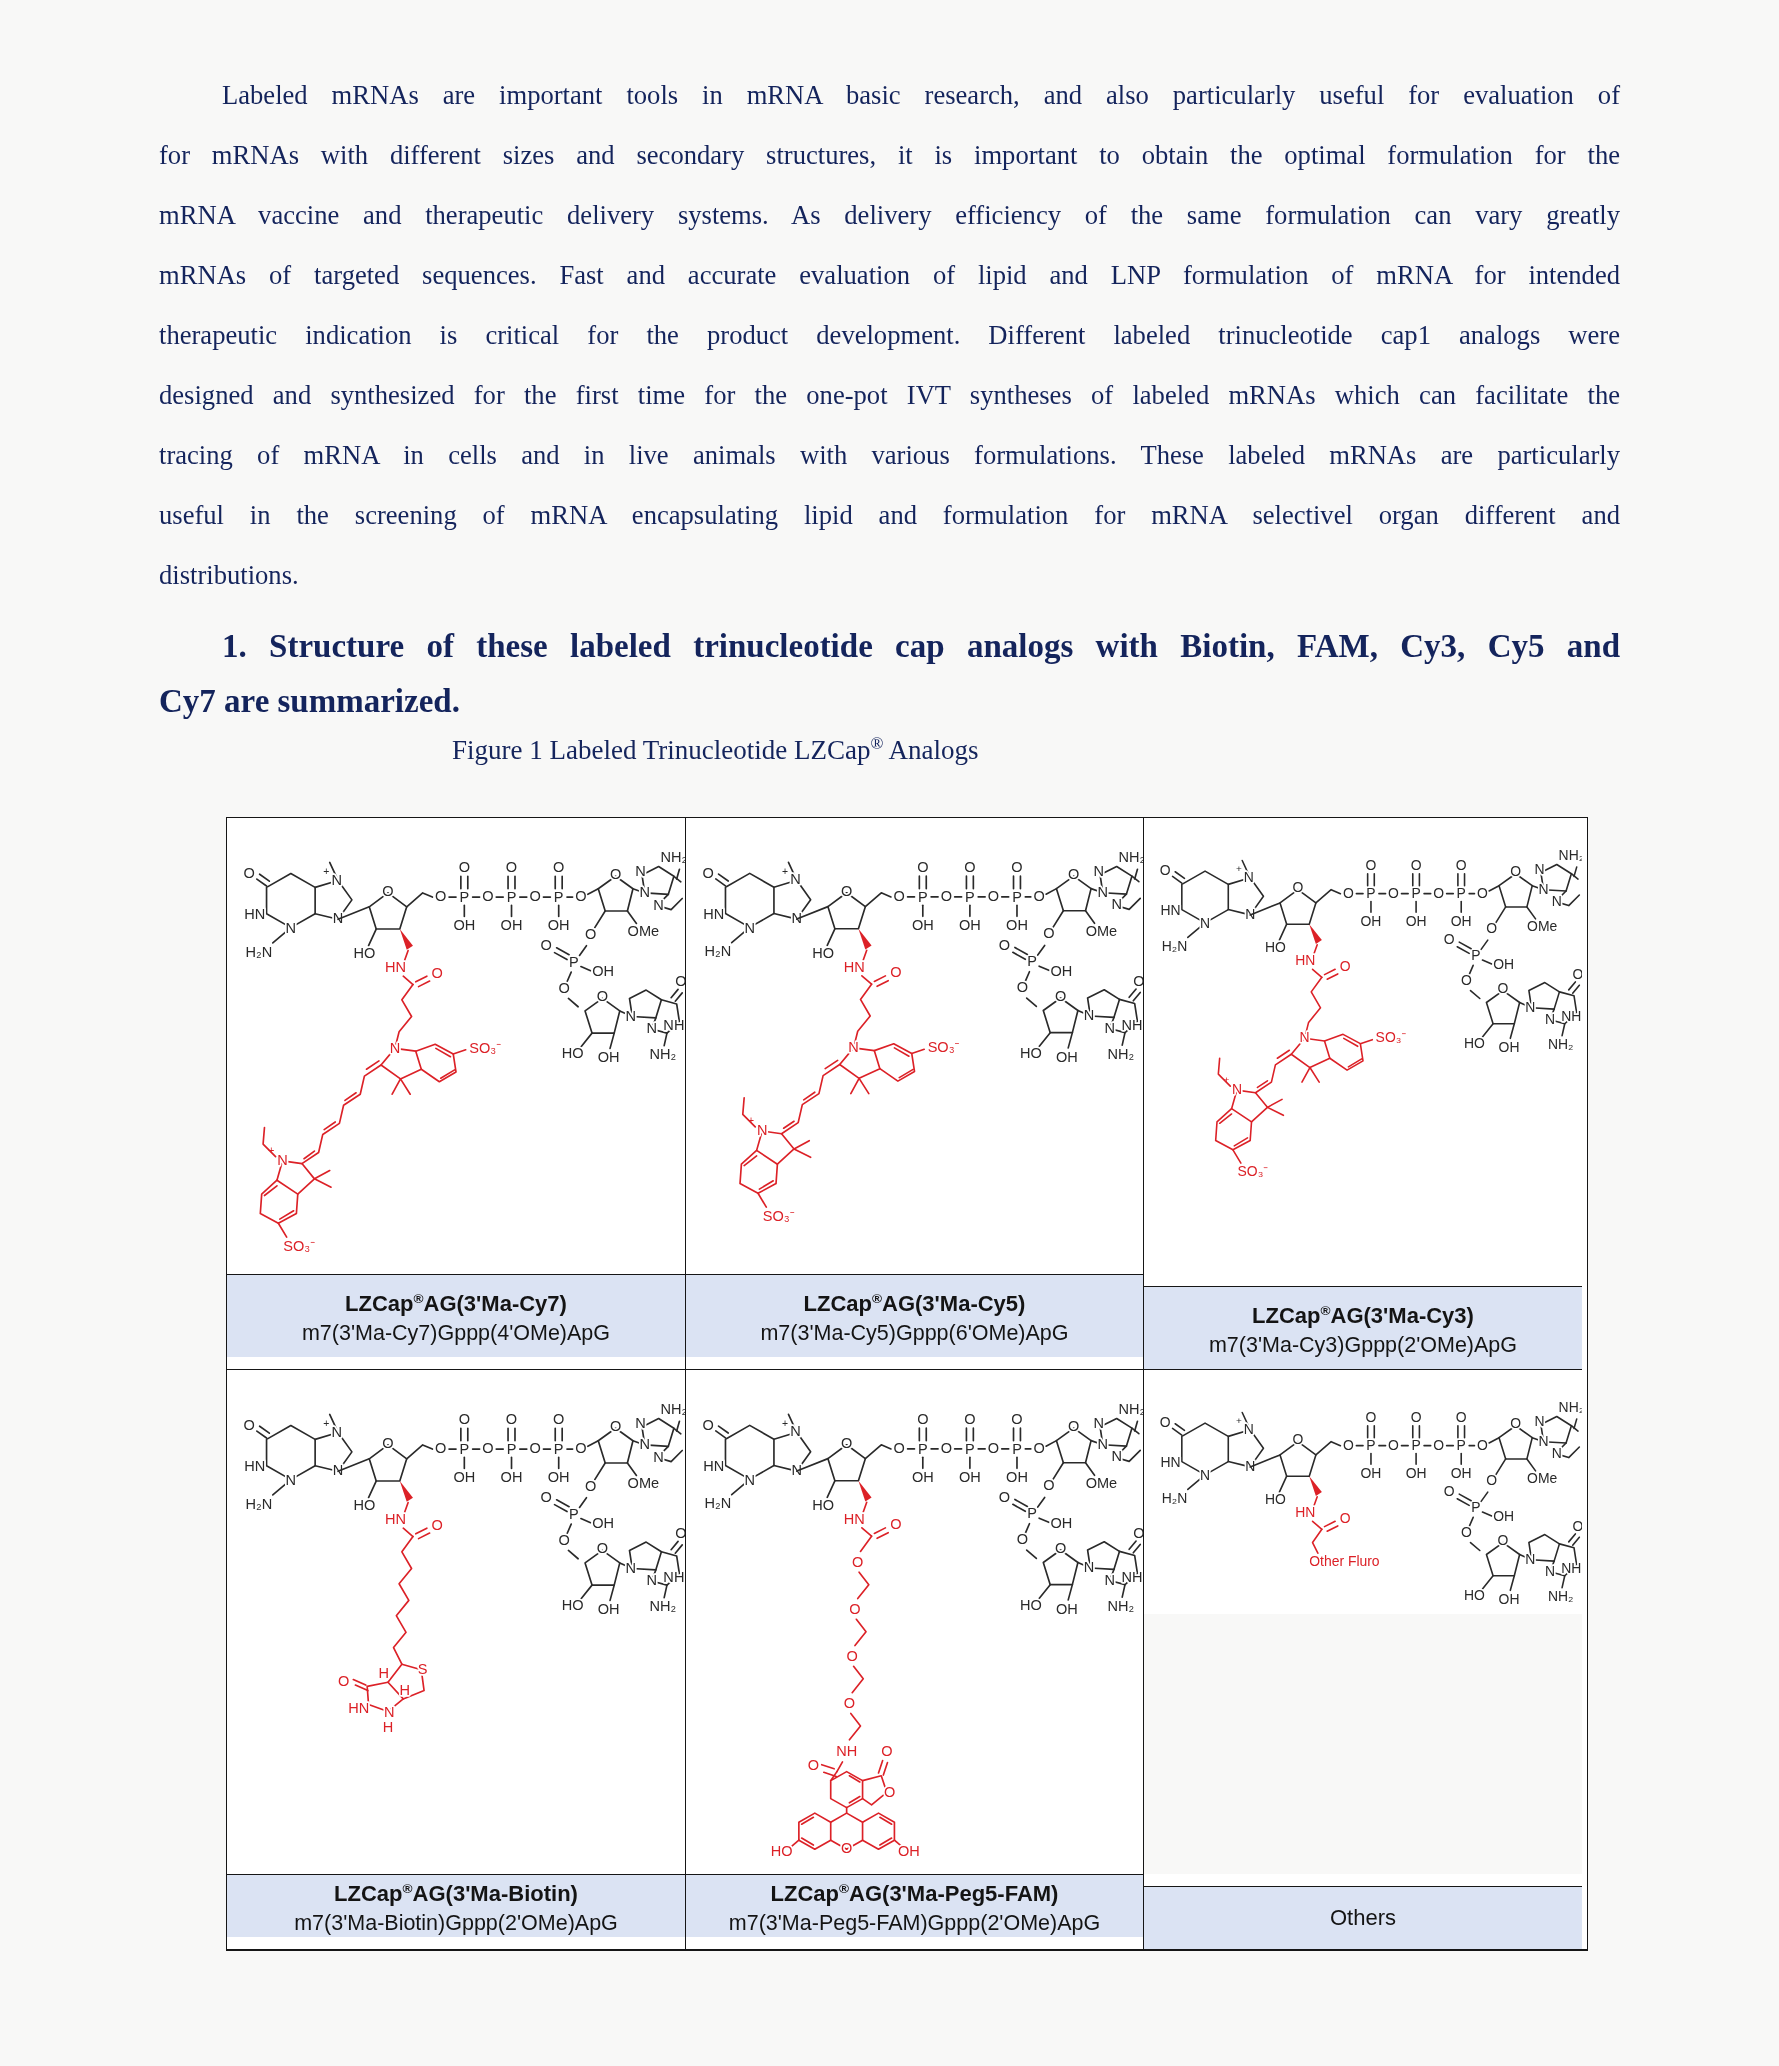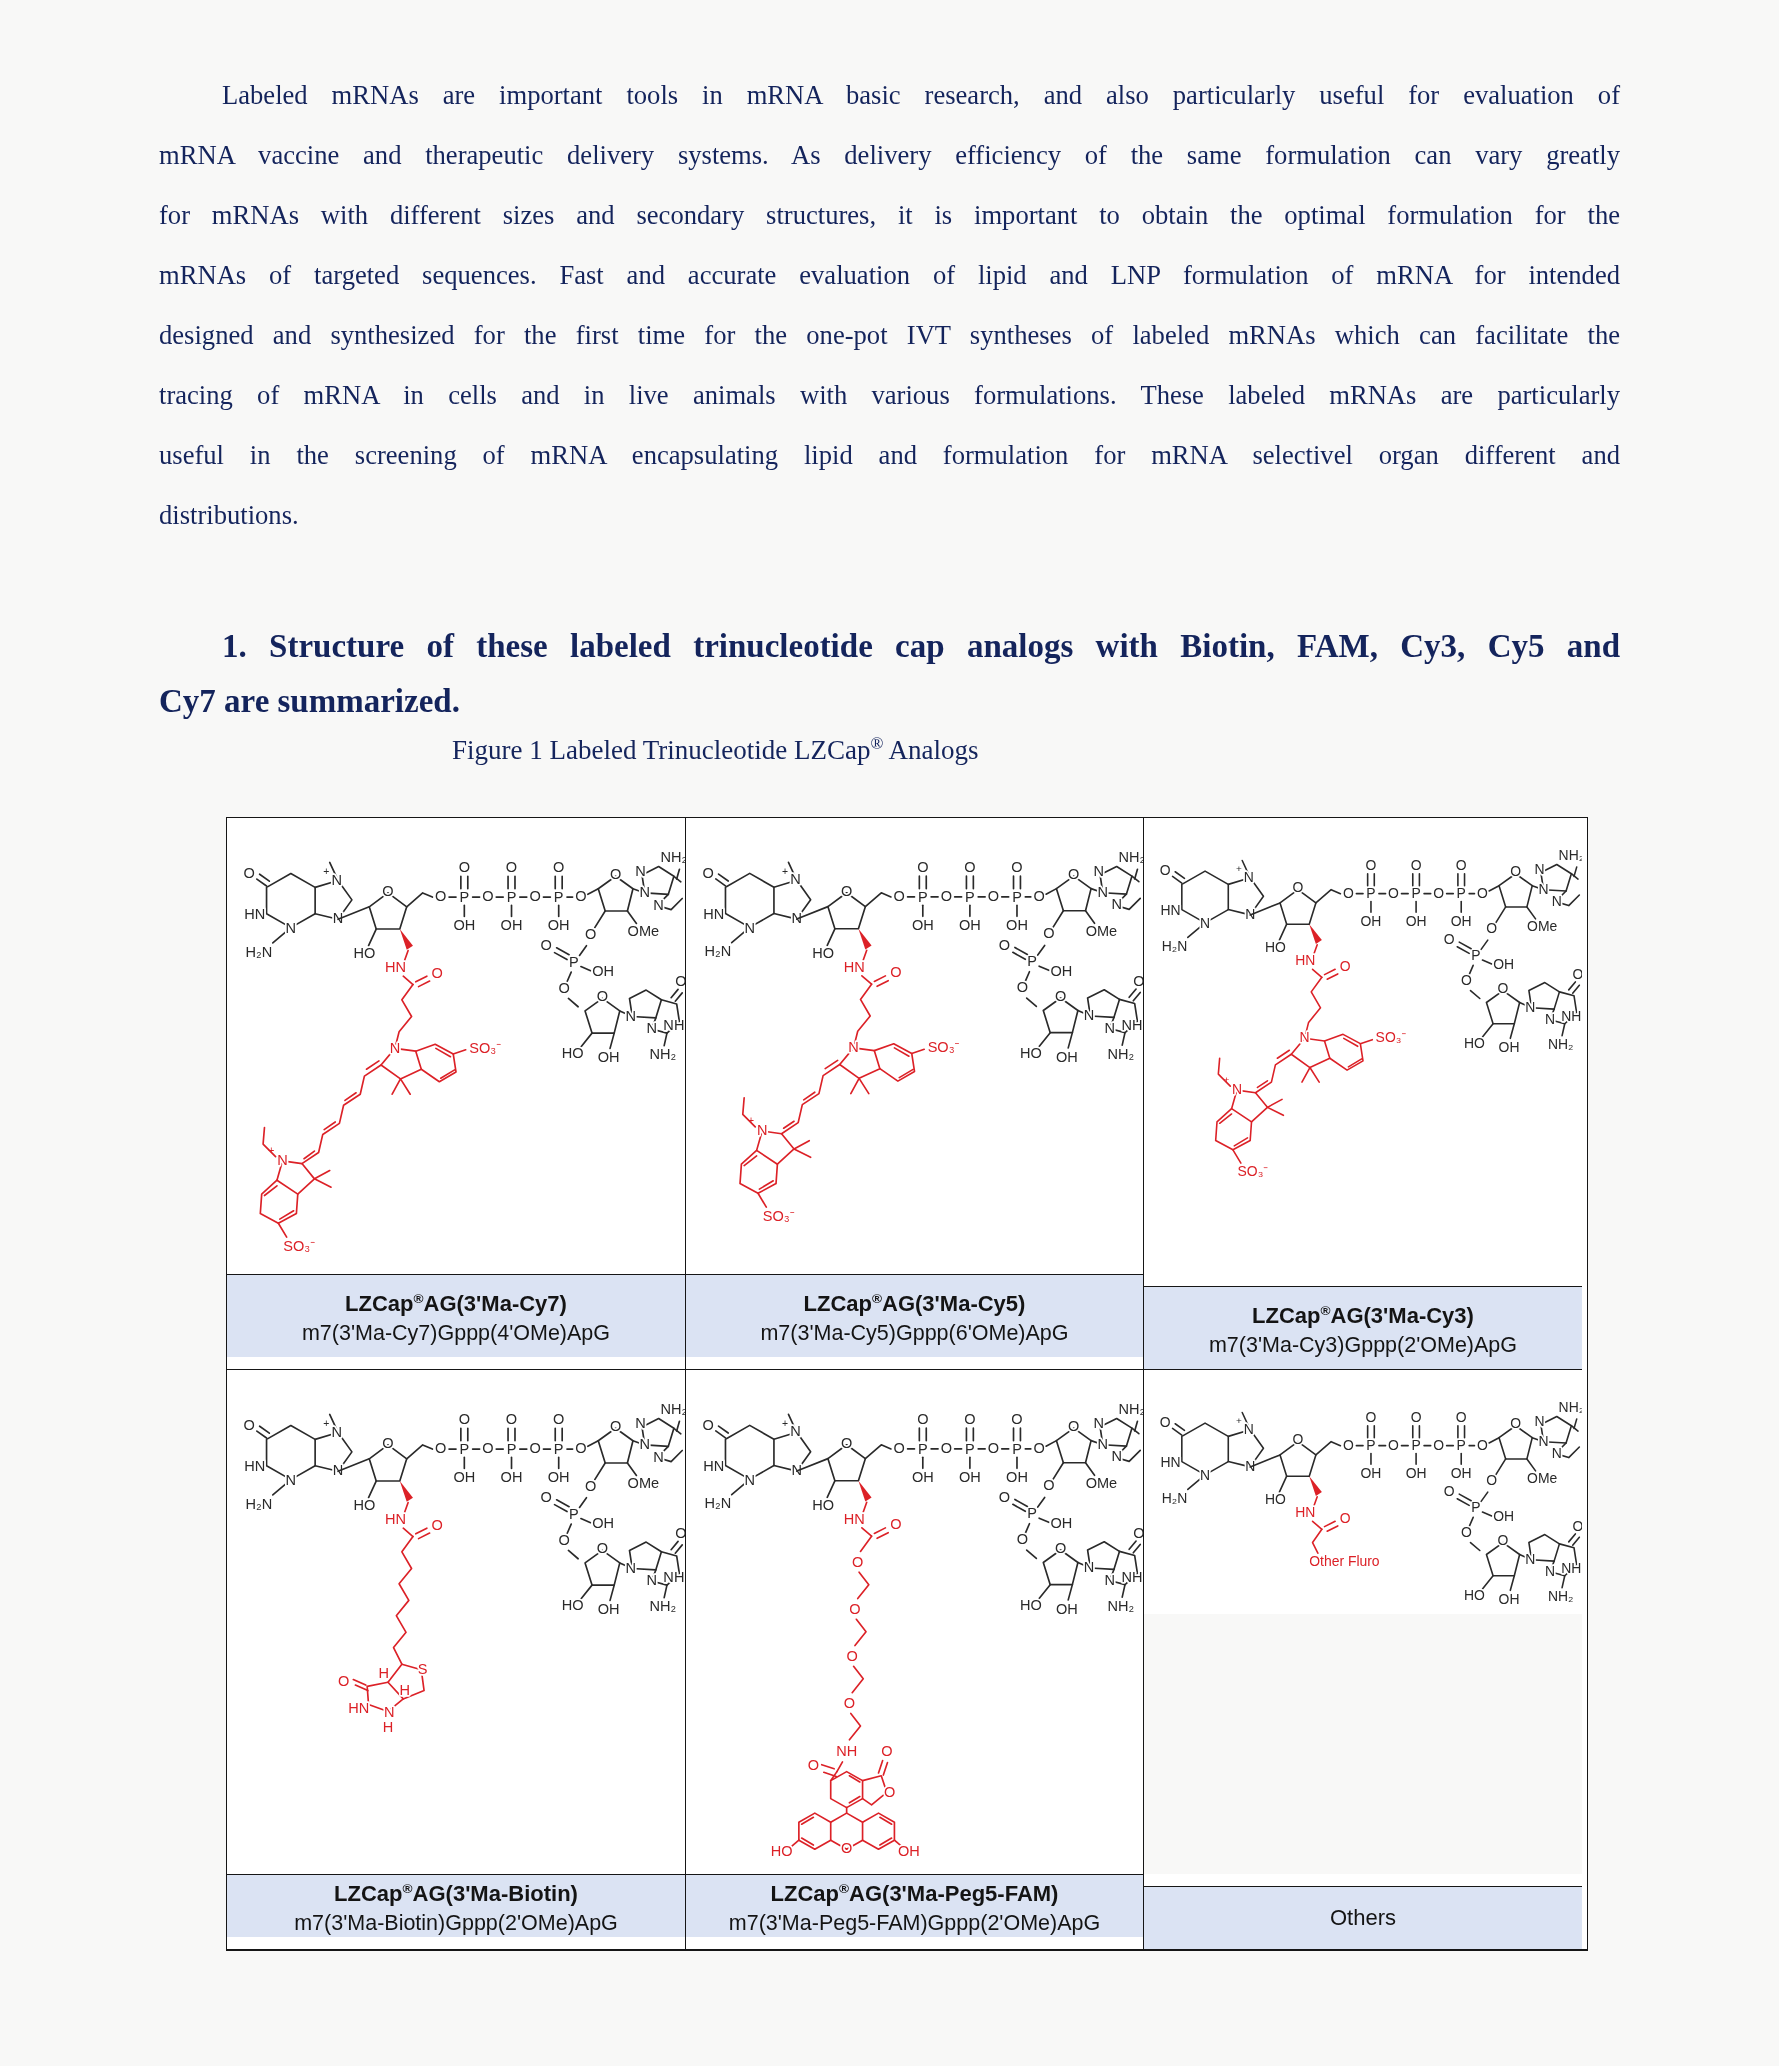--- a/index.html
+++ b/index.html
@@ -266,23 +266,24 @@
       <path class="red" d="M268,240 L254,260 L262,276"></path>
       <text class="red" x="302" y="296">Other Fluro</text>
     </g>
   </defs>
 </svg>
 
 <div class="page">
 
   <div class="para">
     <div class="pline just indent">Labeled mRNAs are important tools in mRNA basic research, and also particularly useful for evaluation of</div>
+    <div class="pline just">for mRNAs with different sizes and secondary structures, it is important to obtain the optimal formulation for the</div>
     <div class="pline just">mRNA vaccine and therapeutic delivery systems. As delivery efficiency of the same formulation can vary greatly</div>
-    <div class="pline just">for mRNAs with different sizes and secondary structures, it is important to obtain the optimal formulation for the</div>
     <div class="pline just">mRNAs of targeted sequences. Fast and accurate evaluation of lipid and LNP formulation of mRNA for intended</div>
+    <div class="pline just">therapeutic indication is critical for the product development. Different labeled trinucleotide cap1 analogs were</div>
     <div class="pline just">designed and synthesized for the first time for the one-pot IVT syntheses of labeled mRNAs which can facilitate the</div>
     <div class="pline just">tracing of mRNA in cells and in live animals with various formulations. These labeled mRNAs are particularly</div>
     <div class="pline just">useful in the screening of mRNA encapsulating lipid and formulation for mRNA selectivel organ different and</div>
     <div class="pline">distributions.</div>
   </div>
 
   <div class="heading">
     <div class="hline just indent">1. Structure of these labeled trinucleotide cap analogs with Biotin, FAM, Cy3, Cy5 and</div>
     <div class="hline">Cy7 are summarized.</div>
   </div>

